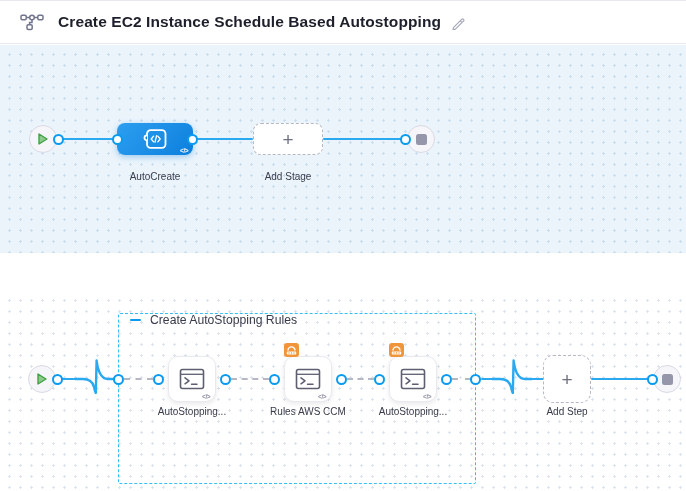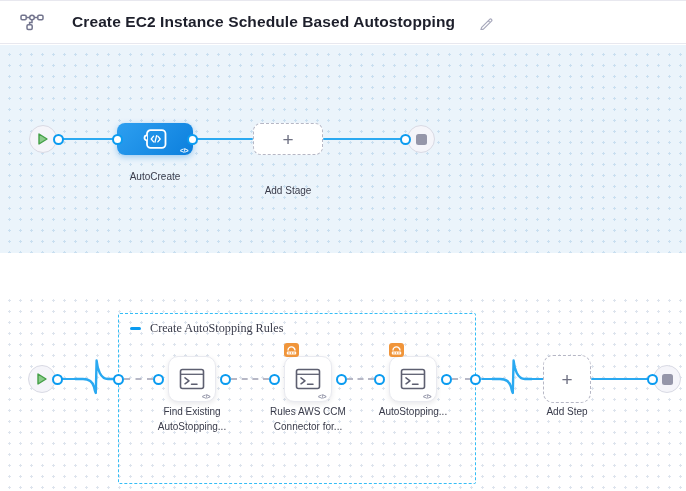--- a/index.html
+++ b/index.html
@@ -6,21 +6,21 @@
   html,body { width:686px; height:491px; }
   body {
     font-family:"Liberation Sans", sans-serif;
     background:#fff; position:relative; overflow:hidden;
     color:#3e4050;
   }
   
   .header {
     position:absolute; left:0; top:0; width:686px; height:44px;
     background:#fff; border-top:1px solid #e8e8ef; border-bottom:1px solid #e8e8ef;
-    display:flex; align-items:center; padding-left:20px;gap:14px;
+    display:flex; align-items:center; padding-left:20px;
   }
   .header .title {
     font-size:15.5px; font-weight:700; color:#1d1f2b; margin-left:14px;
     letter-spacing:0.1px;
   }
   .header .pencil { margin-left:10px; display:flex; align-items:center; cursor:pointer; }
   
   .stage-canvas {
     position:absolute; left:0; top:45px; width:686px; height:208px;
     background-color:#ebf4fb;
@@ -138,39 +138,39 @@
     <span class="plus">+</span>
   </div>
   <div class="abs hline" style="left:323px;top:93px;width:80px;"></div>
   <div class="abs ring" style="left:400px;top:89px;"></div>
 
   <div class="abs term-circle" style="left:407px;top:80px;">
     <div class="end-square"></div>
   </div>
 
   <div class="abs node-label" style="left:100px;top:124px;">AutoCreate</div>
-  <div class="abs node-label" style="left:233px;top:124px;margin-top:14px;">Add Stage</div>
+  <div class="abs node-label" style="left:233px;top:124px;">Add Stage</div>
 </div>
 
 <div class="step-canvas">
 
   <div class="abs term-circle" style="left:28px;top:74px;">
     <svg width="10" height="12" viewBox="0 0 10 12">
       <path d="M1,1 L9,6 L1,11 Z" fill="#8ccb8c" stroke="#44a047" stroke-width="1.4" stroke-linejoin="round"></path>
     </svg>
   </div>
   <div class="abs ring" style="left:52px;top:83px;"></div>
   <div class="abs hline" style="left:61px;top:87px;width:16px;"></div>
 
   <svg class="abs" style="left:75px;top:67px;z-index:2;" width="40" height="44" viewBox="0 0 40 44">
     <path d="M0,21 H8 C14,21 17.5,23 19,29 C19.8,32.2 20.3,34.5 20.8,35 L21.6,2.5 C22.4,11 25.5,21 33,21 H40" fill="none" stroke="#2aa9f1" stroke-width="2.4" stroke-linecap="round" stroke-linejoin="round"></path>
   </svg>
 
   <div class="abs group-box" style="left:118px;top:22px;width:358px;height:171px;"></div>
-  <div class="abs group-head" style="left:130px;top:30px;font-family:Liberation Serif, serif;">
+  <div class="abs group-head" style="left:130px;top:22px;">
     <span class="minus-bar"></span>
     <span class="group-label">Create AutoStopping Rules</span>
   </div>
   <div class="abs ring" style="left:113px;top:83px;"></div>
   <div class="abs dline" style="left:124px;top:87px;width:29px;"></div>
 
   <div class="abs ring" style="left:153px;top:83px;"></div>
   <div class="abs step-node" style="left:168px;top:65px;">
     <svg width="26" height="24" viewBox="0 0 26 24">
       <rect x="1.5" y="2.5" width="23" height="19" rx="2" fill="none" stroke="#5d5f70" stroke-width="1.6"></rect>
@@ -236,24 +236,22 @@
     <span class="plus">+</span>
   </div>
   <div class="abs hline" style="left:591px;top:87px;width:58px;"></div>
   <div class="abs ring" style="left:647px;top:83px;"></div>
 
   <div class="abs term-circle" style="left:653px;top:74px;">
     <div class="end-square"></div>
   </div>
 
   <div class="abs node-label" style="left:137px;top:113px;">
-    <div>Find Existing</div>
     <div>AutoStopping...</div>
   </div>
   <div class="abs node-label" style="left:253px;top:113px;">
     <div>Rules AWS CCM</div>
-    <div>Connector for...</div>
   </div>
   <div class="abs node-label" style="left:358px;top:113px;">
     <div>AutoStopping...</div>
   </div>
   <div class="abs node-label" style="left:512px;top:113px;">Add Step</div>
 </div>
 
 </body></html>

